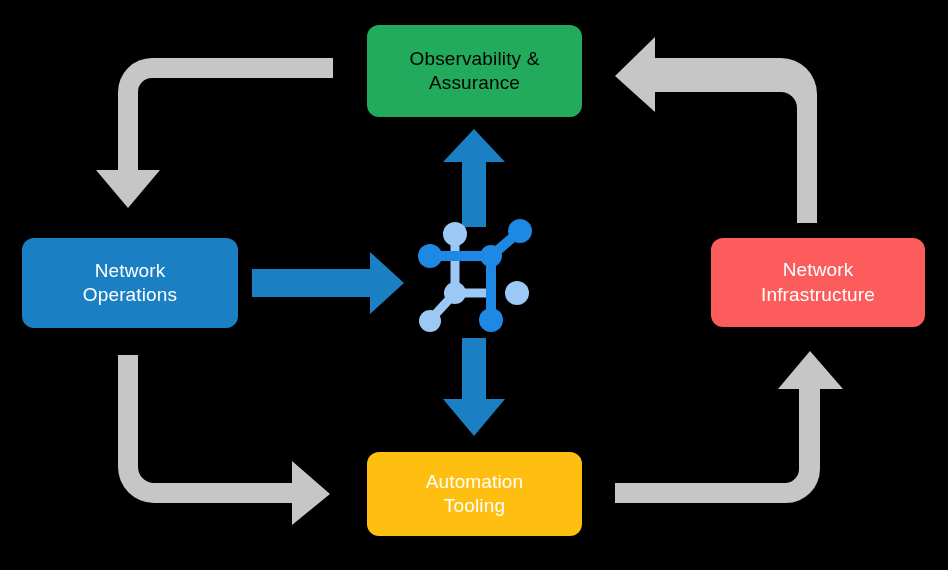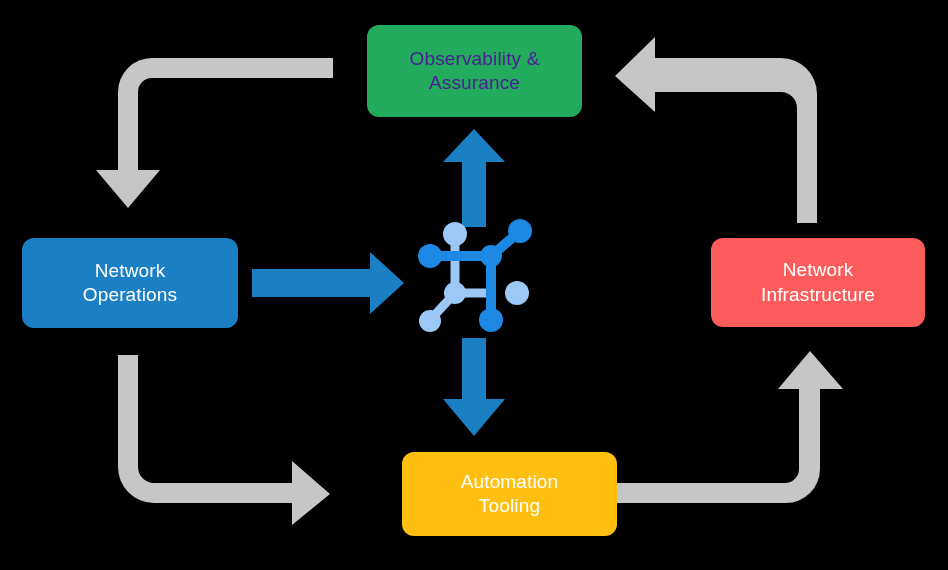--- a/index.html
+++ b/index.html
@@ -33,36 +33,36 @@
     <path fill="#C6C6C6" d="M817,223 L817,94 A36,36 0 0 0 781,58 L655,58 L655,37 L615,76 L655,112 L655,92 L781,92
              A16,16 0 0 1 797,108 L797,223 Z"></path>
 
     <path fill="#C6C6C6" d="M118,355 L118,467 A36,36 0 0 0 154,503 L292,503 L292,525 L330,494 L292,461 L292,483
              L154,483 A16,16 0 0 1 138,467 L138,355 Z"></path>
 
     <path fill="#C6C6C6" d="M615,503 L786,503 A34,34 0 0 0 820,469 L820,389 L843,389 L810,351 L778,389 L799,389
              L799,469 A14,14 0 0 1 786,483 L615,483 Z"></path>
   </svg>
 
-  <div class="node" id="box-observability" style="background:#22AB5C;color:#4c1d95;">
+  <div class="node" id="box-observability" style="background:#22AB5C;color:#000000;">
     <span>Observability &amp;
 Assurance</span>
   </div>
 
   <div class="node" id="box-operations" style="background:#1B7FC4;color:#FFFFFF;">
     <span>Network
 Operations</span>
   </div>
 
   <div class="node" id="box-infrastructure" style="background:#FC5C5C;color:#FFFFFF;">
     <span>Network
 Infrastructure</span>
   </div>
 
-  <div class="node" id="box-automation" style="background:#FFBF11;color:#FFFFFF;margin-left:35px;">
+  <div class="node" id="box-automation" style="background:#FFBF11;color:#FFFFFF;">
     <span>Automation
 Tooling</span>
   </div>
 
   <svg class="svg-layer" viewBox="0 0 948 570" xmlns="http://www.w3.org/2000/svg">
 
     <path fill="#1B7FC4" d="M252,269 L370,269 L370,252 L404,283 L370,314 L370,297 L252,297 Z"></path>
 
     <path fill="#1B7FC4" d="M462,227 L462,162 L443,162 L474,129 L505,162 L486,162 L486,227 Z"></path>
 

